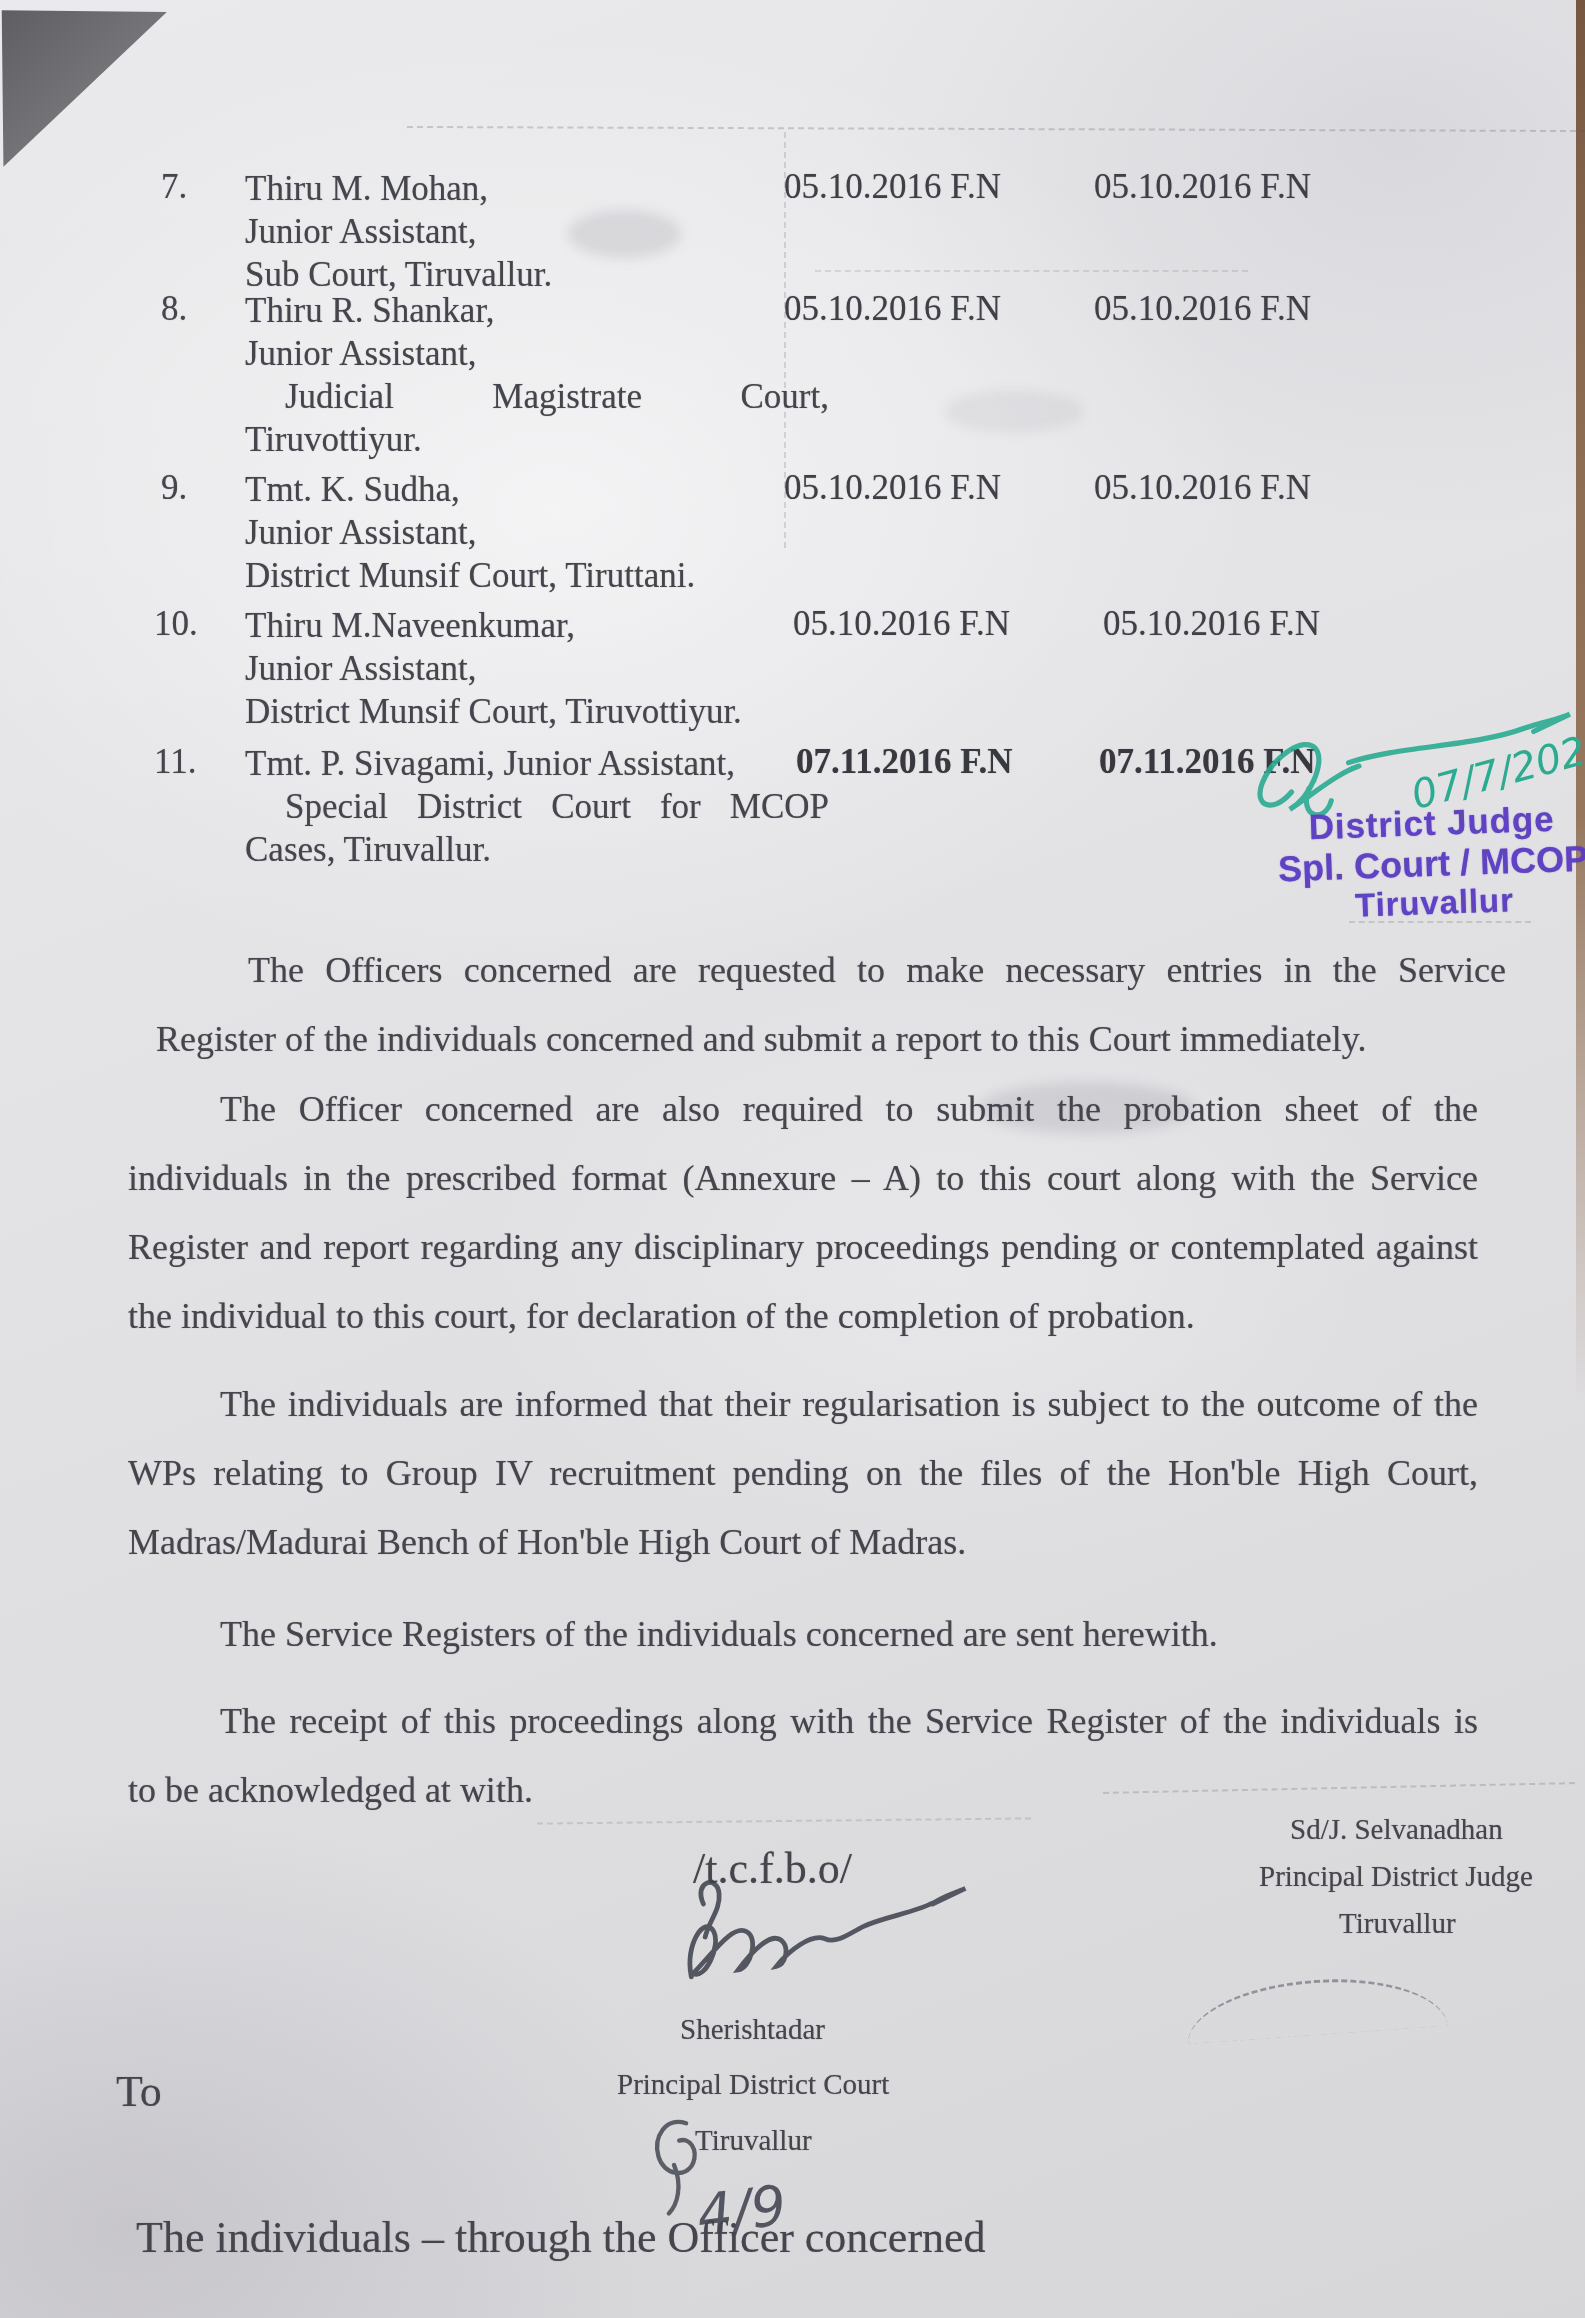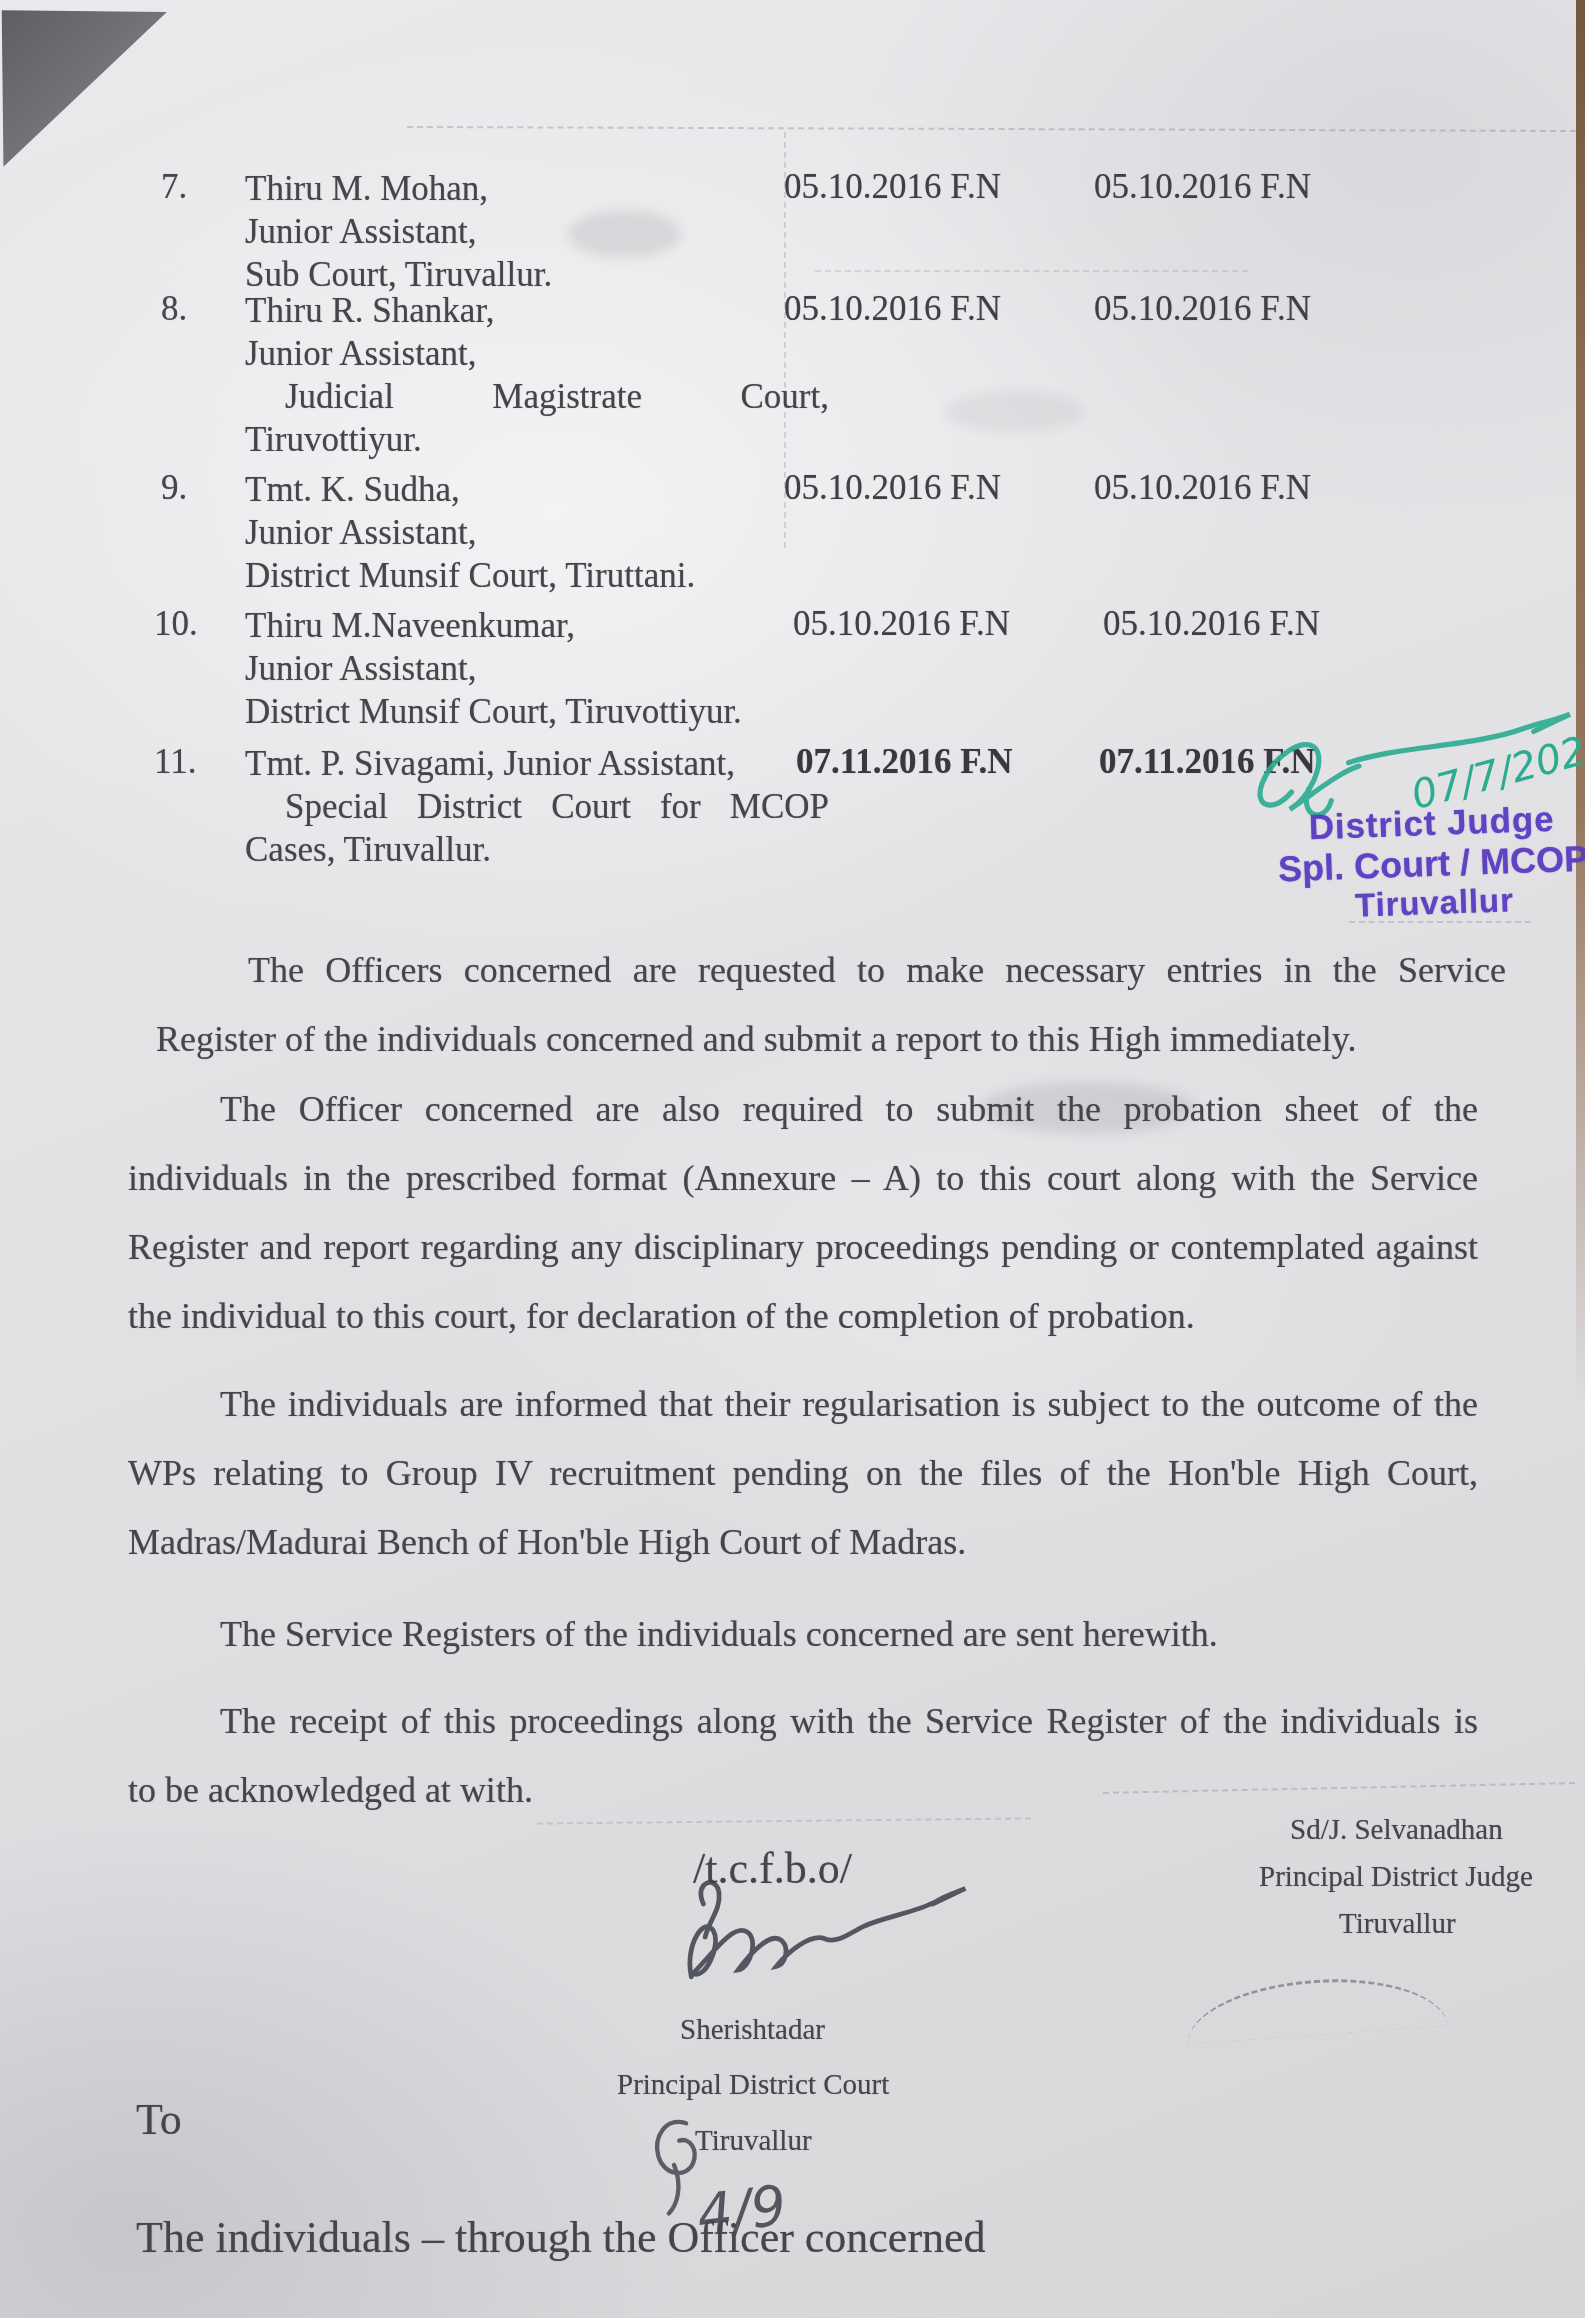--- a/index.html
+++ b/index.html
@@ -134,21 +134,21 @@
   </svg>
 
   <div class="stamp">
     <div class="s1">District Judge</div>
     <div class="s2">Spl. Court / MCOP</div>
     <div class="s3">Tiruvallur</div>
   </div>
 
   <div class="para ink" style="top:936px;margin-left:28px;">
     <div class="pl just first">The Officers concerned are requested to make necessary entries in the Service</div>
-    <div class="pl">Register of the individuals concerned and submit a report to this High immediately.</div>
+    <div class="pl">Register of the individuals concerned and submit a report to this Court immediately.</div>
   </div>
 
   <div class="para ink" style="top:1075px;">
     <div class="pl just first">The Officer concerned are also required to submit the probation sheet of the</div>
     <div class="pl just">individuals in the prescribed format (Annexure – A) to this court along with the Service</div>
     <div class="pl just">Register and report regarding any disciplinary proceedings pending or contemplated against</div>
     <div class="pl">the individual to this court, for declaration of the completion of probation.</div>
   </div>
 
   <div class="para ink" style="top:1370px;">
@@ -187,17 +187,17 @@
   </svg>
 
   <svg class="abs" style="left:686px;top:2155px;" width="147" height="121" viewBox="0 0 170 140">
     <text x="16" y="92" transform="rotate(-7 16 92)" font-size="64" font-style="italic" font-family="DejaVu Sans, sans-serif" fill="#3c404b" opacity=".85">4/9</text>
   </svg>
 
   <div class="abs ink fs40" style="left:1290px;top:1813px;">Sd/J. Selvanadhan</div>
   <div class="abs ink fs40" style="left:1259px;top:1860px;">Principal District Judge</div>
   <div class="abs ink fs40" style="left:1339px;top:1907px;">Tiruvallur</div>
 
-  <div class="abs ink fs42" style="left:136px;top:2066px;margin-top:28px;">To</div>
+  <div class="abs ink fs42" style="left:116px;top:2066px;">To</div>
   <div class="abs ink fs42" style="left:136px;top:2212px;">The individuals – through the Officer concerned</div>
 
 </div>
 
 
 </body></html>

